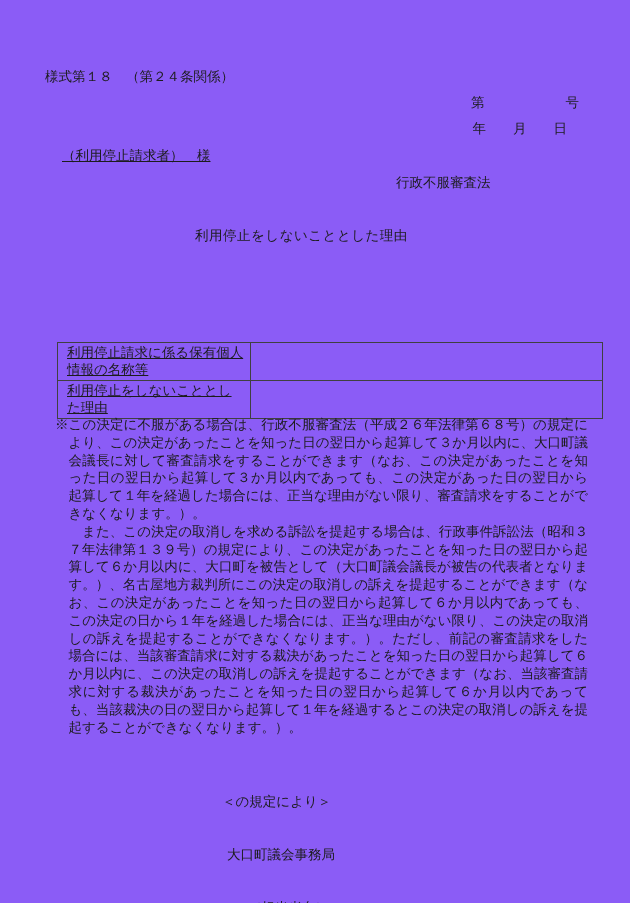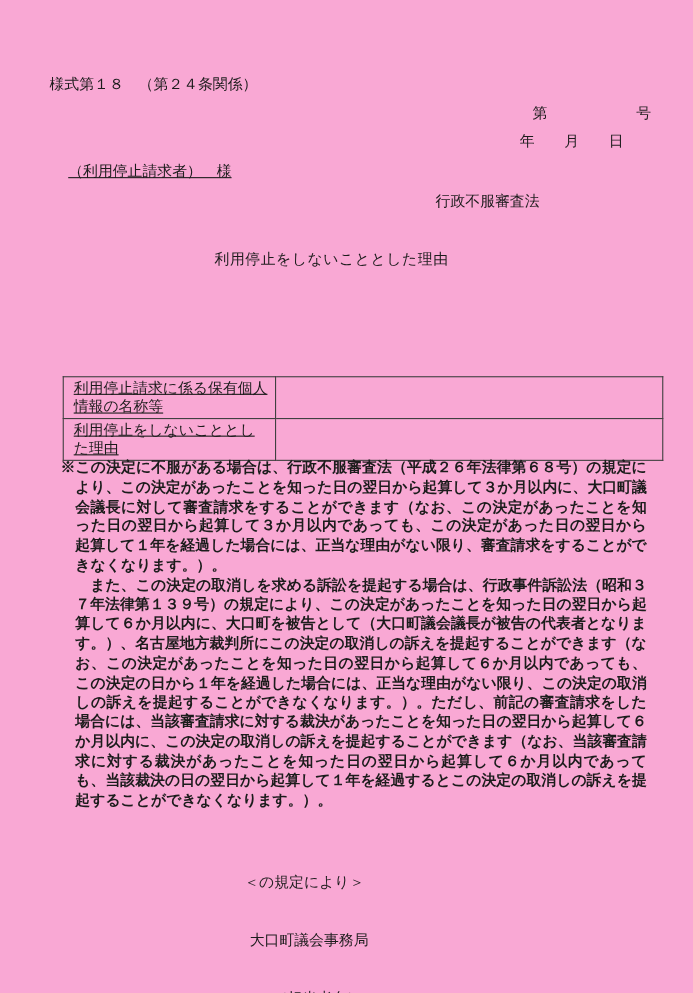--- a/index.html
+++ b/index.html
@@ -4,36 +4,36 @@
 <style>
   html, body {
     margin: 0;
     padding: 0;
     background: #ffffff;
   }
   .page {
     position: relative;
     width: 630px;
     height: 903px;
-    background: #f9a8d4;
+    background: #8b5cf6;
     color: #1c1c1c;
     font-family: "Liberation Serif", "DejaVu Serif", serif;
     font-size: 13.5px;
     overflow: hidden;
   }
   .form-number {
     position: absolute;
     left: 45px;
     top: 68px;
     white-space: pre;
   }
   .doc-number {
     position: absolute;
     top: 94px;
-    right: 38px;
+    right: 51px;
     white-space: pre;
   }
   .date-line {
     position: absolute;
     top: 120px;
     right: 63px;
     white-space: pre;
   }
   .addressee {
     position: absolute;
@@ -80,21 +80,21 @@
   td.label-cell { width: 177px; text-decoration: underline; }
   td.value-cell { width: 336px; }
   .notes {
     position: absolute;
     left: 55px;
     top: 416px;
     width: 533px;
     line-height: 17.8px;
     text-align: justify;
   }
-  .notes p { margin: 0; font-weight: bold; }
+  .notes p { margin: 0; }
   .note-first {
     padding-left: 13.5px;
     text-indent: -13.5px;
   }
   .note-second {
     padding-left: 13.5px;
     text-indent: 13.5px;
   }
   .contact {
     position: absolute;

